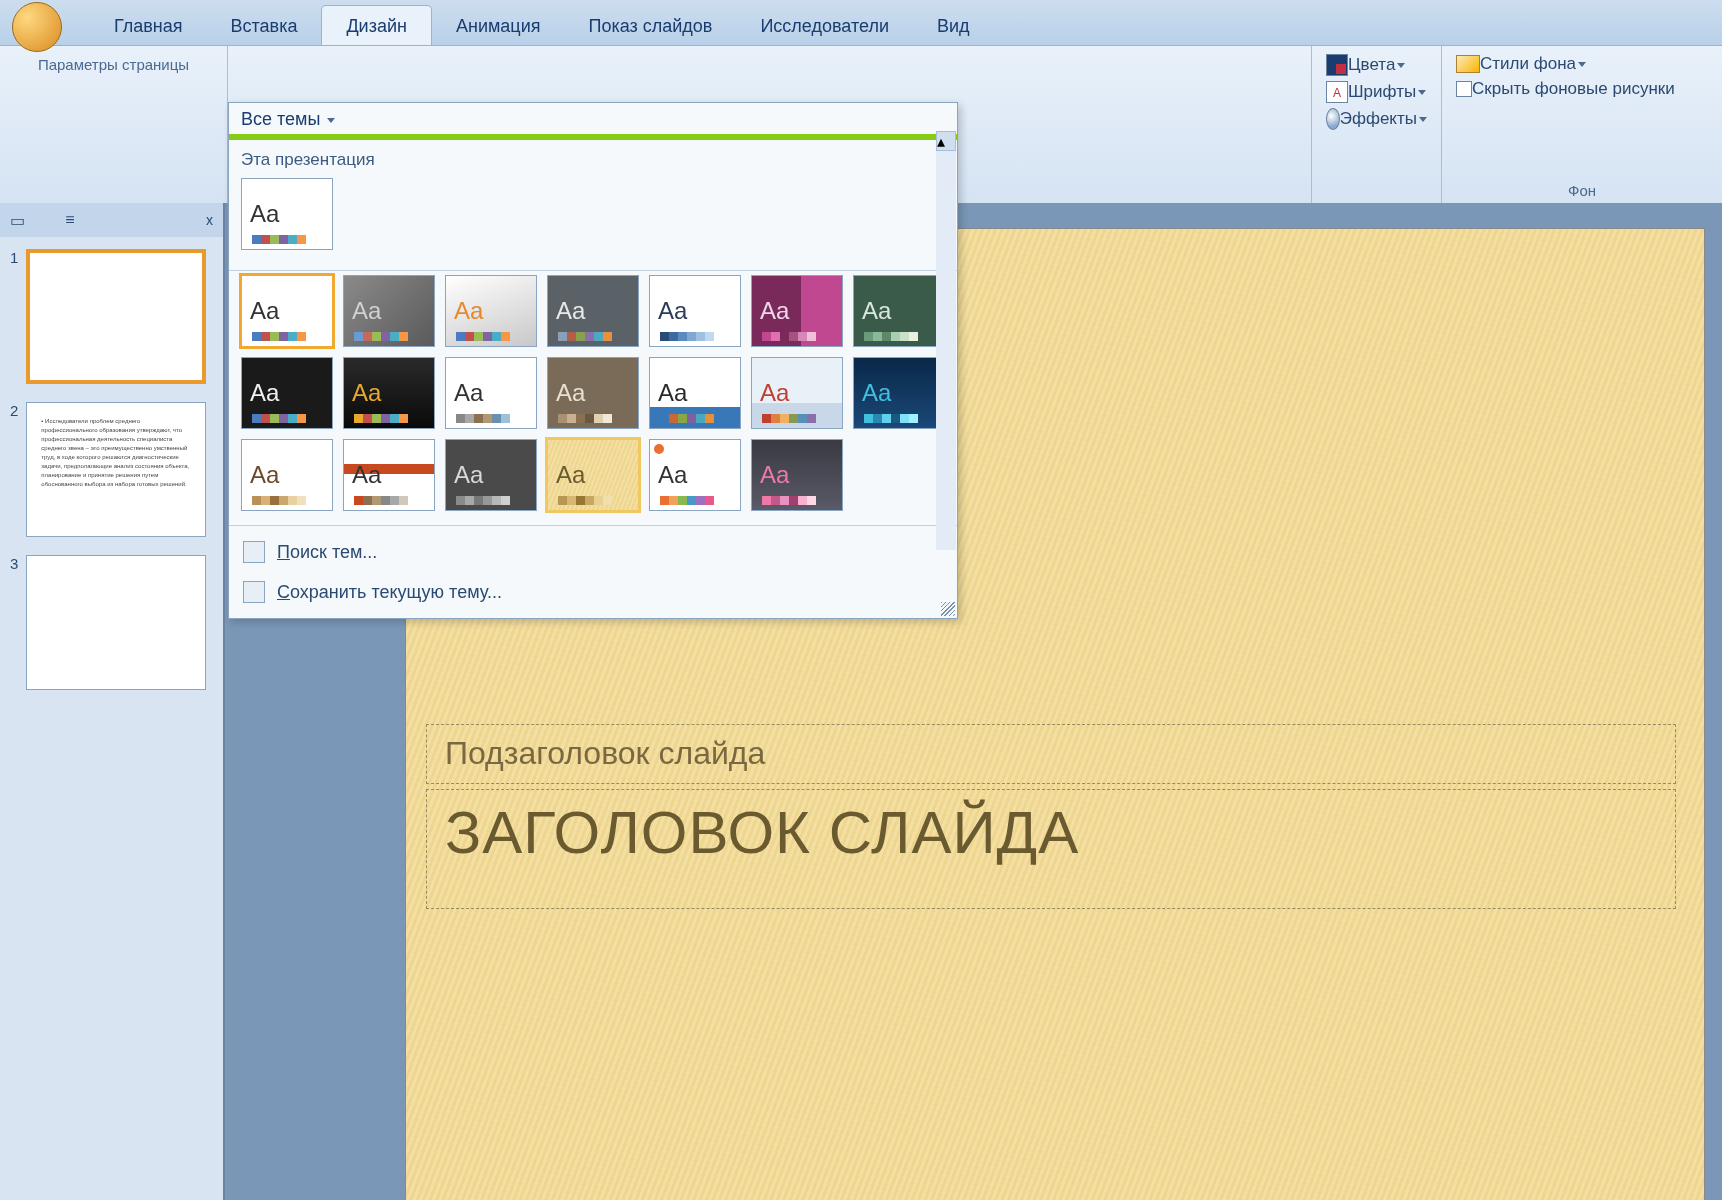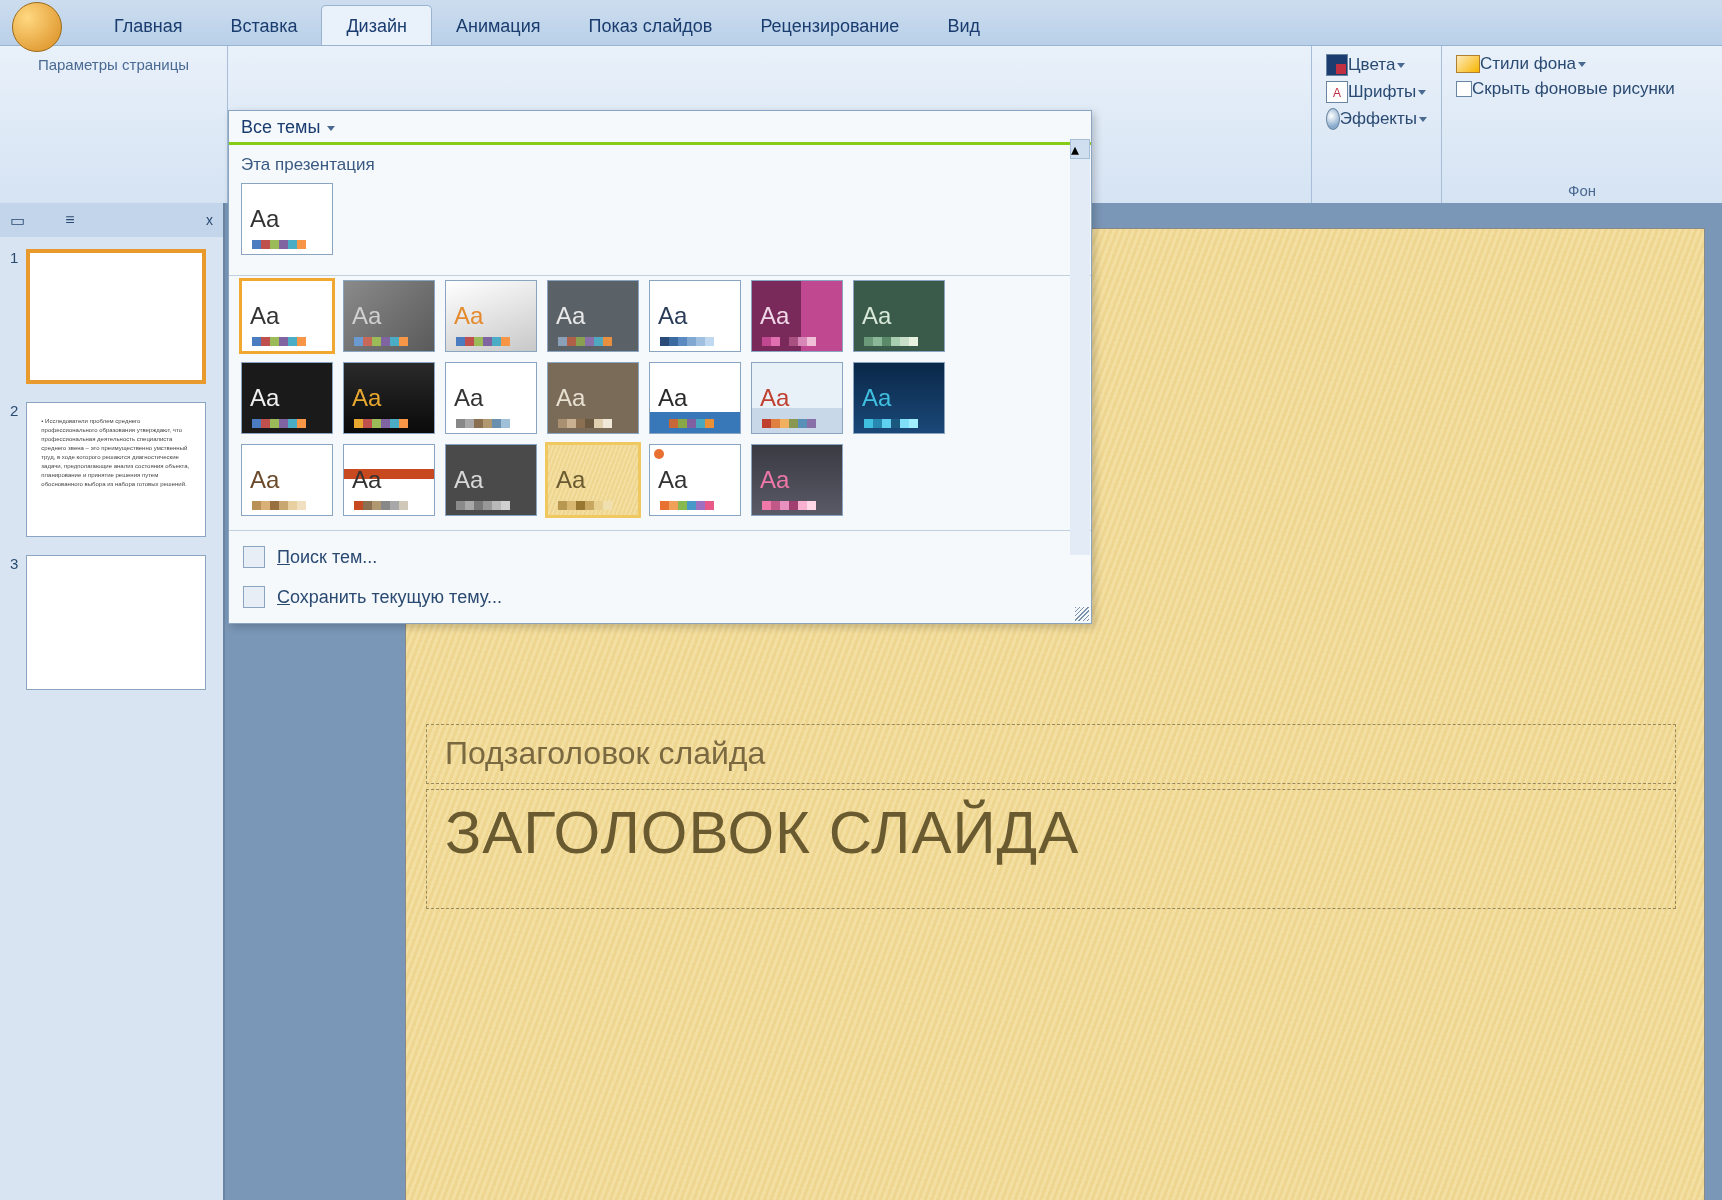--- a/index.html
+++ b/index.html
@@ -36,21 +36,21 @@
 .thumb.sel .mini{border:4px solid #e89a2c;}
 .thumb .mini.txt{padding:14px 14px;font-size:6px;color:#444;line-height:1.5;overflow:hidden;}
 .canvas-area{flex:1;position:relative;overflow:hidden;}
 .slide-bg{position:absolute;left:180px;top:25px;width:1300px;height:975px;background:repeating-linear-gradient(111deg,#f3dfa2 0 3px,#eed590 3px 6px);border:1px solid #888;}
 .ph{position:absolute;border:1px dashed #9a8a60;}
 .ph-sub{left:20px;top:495px;width:1250px;height:60px;}
 .ph-title{left:20px;top:560px;width:1250px;height:120px;}
 .ph-sub span{font-size:32px;color:#7a6840;padding:10px 18px;display:block;}
 .ph-title span{font-size:60px;color:#6a5a30;padding:8px 18px;display:block;font-weight:400;letter-spacing:1px;}
 
-.gallery{position:absolute;left:228px;top:64px;width:864px;background:#f6f9fc;border:1px solid #8aa5c2;box-shadow:3px 3px 8px rgba(0,0,0,0.2);z-index:50;}
+.gallery{position:absolute;left:228px;top:56px;width:730px;background:#f6f9fc;border:1px solid #8aa5c2;box-shadow:3px 3px 8px rgba(0,0,0,0.2);z-index:50;}
 .ghdr{padding:6px 12px 4px;font-size:18px;color:#1a3c6e;cursor:default;}
 .gall-scroll{position:absolute;right:1px;top:28px;bottom:68px;width:20px;background:#e3ecf6;}
 .gall-scroll .sbtn{height:20px;border:1px solid #a7bed8;background:#cfdff0;}
 .gsection{padding:4px 12px 10px;}
 .gsection-label{font-size:17px;color:#3a5a82;padding:6px 0 8px;}
 .grow{display:flex;gap:10px;margin-bottom:10px;}
 .theme{width:92px;height:72px;border:1px solid #8aa5c2;background:#fff;position:relative;cursor:default;display:flex;flex-direction:column;justify-content:center;align-items:flex-start;padding-left:8px;}
 .theme.sel{outline:3px solid #f0a830;outline-offset:-1px;}
 .theme.hl{outline:3px solid #f0c860;outline-offset:-1px;}
 .theme .aa{font-size:24px;font-weight:400;}
@@ -65,21 +65,21 @@
 </head>
 <body>
 
 <div class="office-btn"></div>
 <div class="tabbar">
   <div class="tab">Главная</div>
   <div class="tab">Вставка</div>
   <div class="tab active">Дизайн</div>
   <div class="tab">Анимация</div>
   <div class="tab">Показ слайдов</div>
-  <div class="tab">Рецензирование</div>
+  <div class="tab">Исследователи</div>
   <div class="tab">Вид</div>
 </div>
 
 <div class="ribbon">
   <div class="rgroup" style="width:228px">
     <div class="rgroup-label">Параметры страницы</div>
   </div>
 
   <div class="rgroup" style="flex:1"></div>
 
@@ -113,21 +113,21 @@
       <div class="small-row">
         <div class="chk"></div>
         <span>Скрыть фоновые рисунки</span>
       </div>
     </div>
     <div class="rgroup-label" style="margin-top:auto">Фон</div>
   </div>
 
   <div class="gallery">
     <div class="ghdr"><span>Все темы</span> <span class="dd-arrow"></span></div>
-    <div class="gsection" style="border-top:3px solid #84cc16">
+    <div class="gsection" style="border-top:6px solid #84cc16">
       <div class="gsection-label">Эта презентация</div>
       <div class="grow" id="pres-row">
           <div class="theme" style="background: rgb(255, 255, 255);">
             <div class="aa" style="color: rgb(51, 51, 51);">Aa</div>
             <div class="sw">
               <i style="background: rgb(74, 124, 191);"></i>
               <i style="background: rgb(192, 80, 77);"></i>
               <i style="background: rgb(155, 187, 89);"></i>
               <i style="background: rgb(128, 100, 162);"></i>
               <i style="background: rgb(75, 172, 198);"></i>

